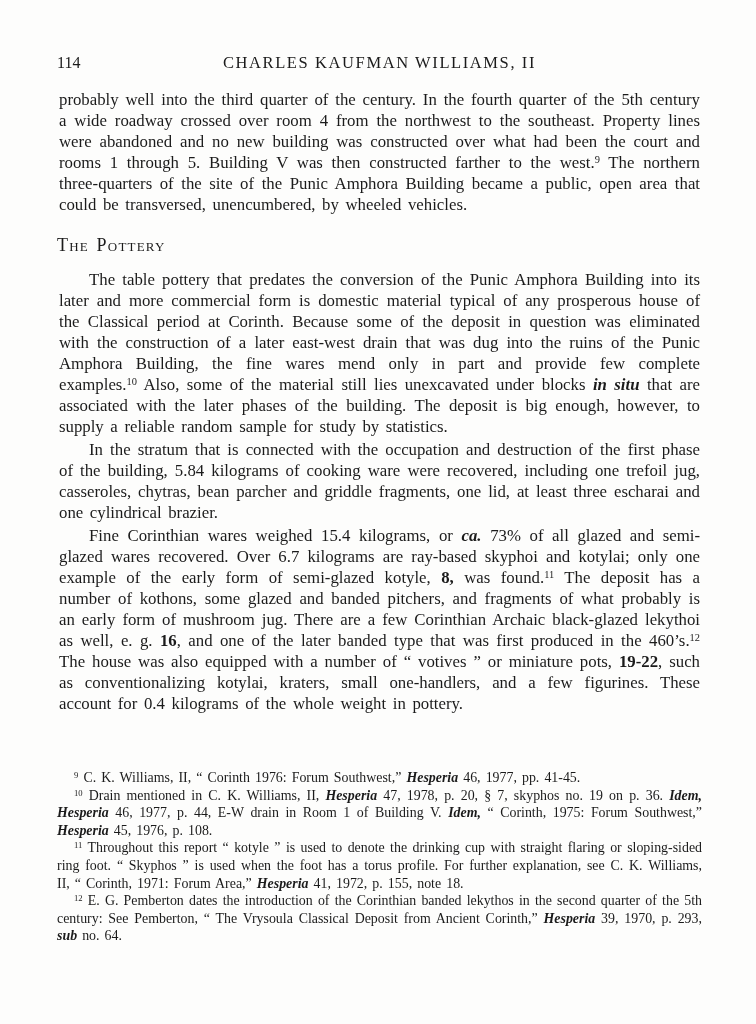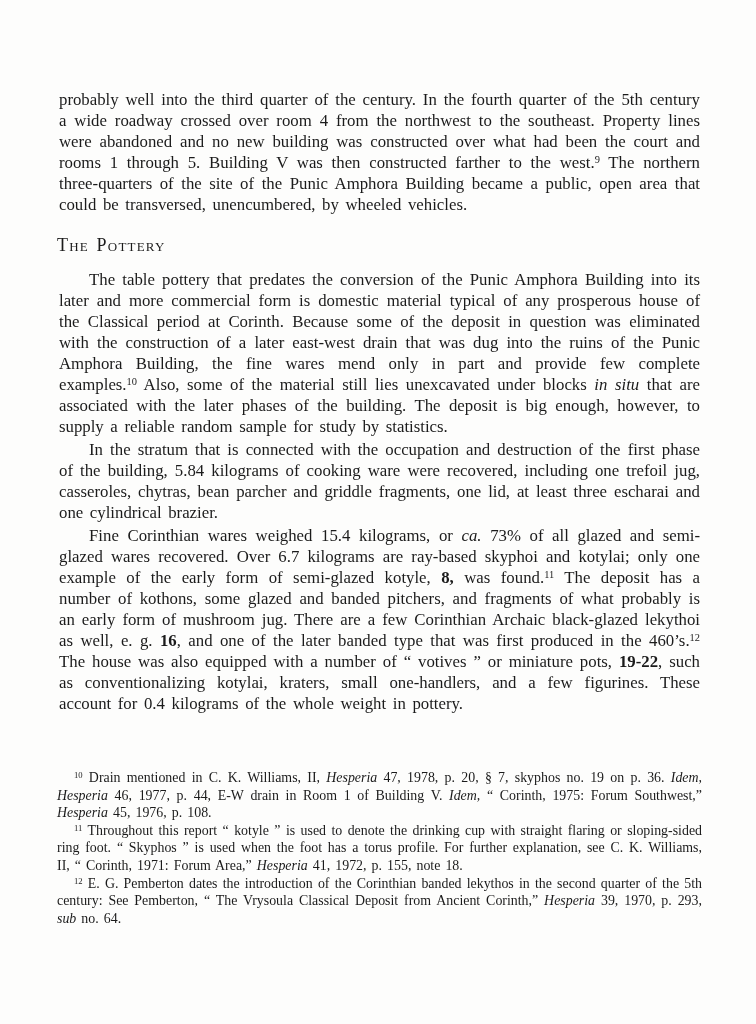--- a/index.html
+++ b/index.html
@@ -70,41 +70,46 @@
     width: 645px;
     font-size: 13.9px;
     line-height: 17.6px;
     text-align: justify;
     word-spacing: 1.6px;
   }
   .footnote {
     margin: 0;
     text-indent: 17px;
   }
-  .run-i { font-style: italic; }
+  .run-i { font-style: italic; font-weight: bold; }
   .run-b { font-weight: bold; }
   .run-sup {
     font-size: 0.62em;
     vertical-align: 0.5em;
     line-height: 0;
   }
 </style>
 </head>
 <body>
 
 <div class="scan-page">
 
+  <header class="page-header">
+    <span class="page-number">114</span>
+    <span class="running-head">CHARLES KAUFMAN WILLIAMS, II</span>
+  </header>
 
   <main class="text-block">
     <p class="para no-indent"><span>probably well into the third quarter of the century. In the fourth quarter of the 5th century a wide roadway crossed over room 4 from the northwest to the southeast. Property lines were abandoned and no new building was constructed over what had been the court and rooms 1 through 5. Building V was then constructed farther to the west.</span><span class="run-sup">9</span><span> The northern three-quarters of the site of the Punic Amphora Building became a public, open area that could be transversed, unencumbered, by wheeled vehicles.</span></p>
     <h2 class="section-heading">The Pottery</h2>
     <p class="para"><span>The table pottery that predates the conversion of the Punic Amphora Building into its later and more commercial form is domestic material typical of any prosperous house of the Classical period at Corinth. Because some of the deposit in question was eliminated with the construction of a later east-west drain that was dug into the ruins of the Punic Amphora Building, the fine wares mend only in part and provide few complete examples.</span><span class="run-sup">10</span><span> Also, some of the material still lies unexcavated under blocks </span><span class="run-i">in situ</span><span> that are associated with the later phases of the building. The deposit is big enough, however, to supply a reliable random sample for study by statistics.</span></p>
     <p class="para"><span>In the stratum that is connected with the occupation and destruction of the first phase of the building, 5.84 kilograms of cooking ware were recovered, including one trefoil jug, casseroles, chytras, bean parcher and griddle fragments, one lid, at least three escharai and one cylindrical brazier.</span></p>
     <p class="para"><span>Fine Corinthian wares weighed 15.4 kilograms, or </span><span class="run-i">ca.</span><span> 73% of all glazed and semi-glazed wares recovered. Over 6.7 kilograms are ray-based skyphoi and kotylai; only one example of the early form of semi-glazed kotyle, </span><span class="run-b">8,</span><span> was found.</span><span class="run-sup">11</span><span> The deposit has a number of kothons, some glazed and banded pitchers, and fragments of what probably is an early form of mushroom jug. There are a few Corinthian Archaic black-glazed lekythoi as well, e. g. </span><span class="run-b">16</span><span>, and one of the later banded type that was first produced in the 460’s.</span><span class="run-sup">12</span><span> The house was also equipped with a number of “ votives ” or miniature pots, </span><span class="run-b">19-22</span><span>, such as conventionalizing kotylai, kraters, small one-handlers, and a few figurines. These account for 0.4 kilograms of the whole weight in pottery.</span></p>
   </main>
 
   <footer class="footnotes">
+    <p class="footnote"><span class="run-sup">9</span><span> C. K. Williams, II, “ Corinth 1976: Forum Southwest,” </span><span class="run-i">Hesperia</span><span> 46, 1977, pp. 41-45.</span></p>
     <p class="footnote"><span class="run-sup">10</span><span> Drain mentioned in C. K. Williams, II, </span><span class="run-i">Hesperia</span><span> 47, 1978, p. 20, § 7, skyphos no. 19 on p. 36. </span><span class="run-i">Idem, Hesperia</span><span> 46, 1977, p. 44, E-W drain in Room 1 of Building V. </span><span class="run-i">Idem,</span><span> “ Corinth, 1975: Forum Southwest,” </span><span class="run-i">Hesperia</span><span> 45, 1976, p. 108.</span></p>
     <p class="footnote"><span class="run-sup">11</span><span> Throughout this report “ kotyle ” is used to denote the drinking cup with straight flaring or sloping-sided ring foot. “ Skyphos ” is used when the foot has a torus profile. For further explanation, see C. K. Williams, II, “ Corinth, 1971: Forum Area,” </span><span class="run-i">Hesperia</span><span> 41, 1972, p. 155, note 18.</span></p>
     <p class="footnote"><span class="run-sup">12</span><span> E. G. Pemberton dates the introduction of the Corinthian banded lekythos in the second quarter of the 5th century: See Pemberton, “ The Vrysoula Classical Deposit from Ancient Corinth,” </span><span class="run-i">Hesperia</span><span> 39, 1970, p. 293, </span><span class="run-i">sub</span><span> no. 64.</span></p>
   </footer>
 
 </div>
 
 </body></html>

